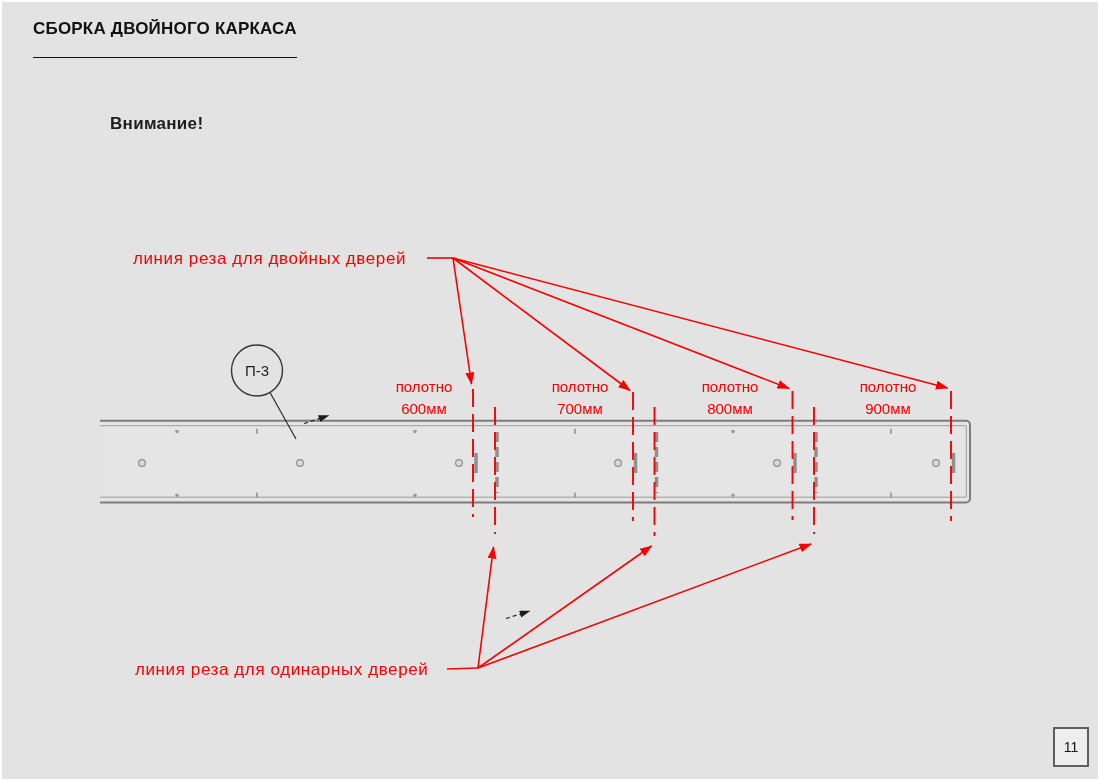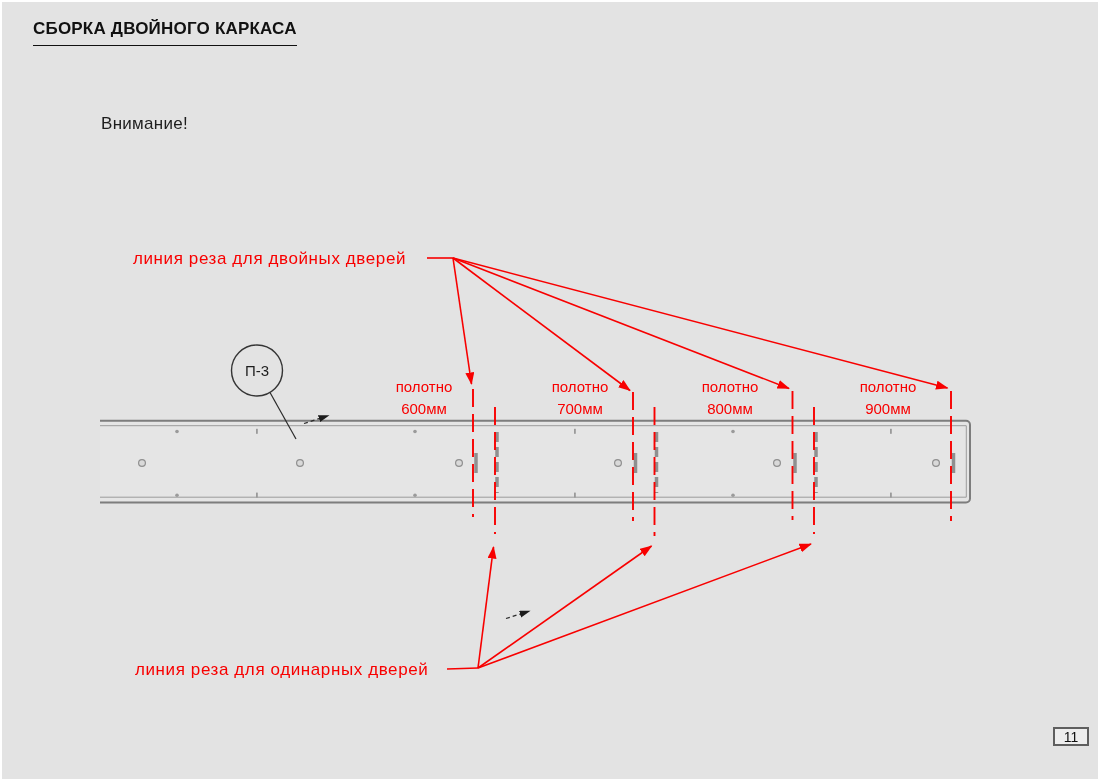--- a/index.html
+++ b/index.html
@@ -7,46 +7,46 @@
     width:1100px;height:781px;position:relative;overflow:hidden;
     background:#e3e3e3;
     font-family:"Liberation Sans", sans-serif;
     box-shadow:inset 0 0 0 2px #ffffff;
   }
   .page-title{
     position:absolute;left:33px;top:19px;
     font-size:17px;font-weight:bold;color:#111;
     letter-spacing:.2px;
     border-bottom:1.6px solid #111;
-    padding-bottom:6px;
+    padding-bottom:18px;
     display:inline-block;
   }
   .notice{
     position:absolute;left:99px;top:111px;
     font-size:17px;color:#1d1d1d;line-height:26px;
     letter-spacing:.3px;
   }
-  .notice .l1{margin-left:2px;}
+  .notice .l1{margin-left:11px;font-weight:bold;}
   .diagram-svg{position:absolute;left:0;top:0;}
   .diagram-svg text{font-family:"Liberation Sans", sans-serif;}
   .red-stroke{stroke:var(--red);stroke-width:1.6;fill:none;}
   .red-dash{stroke:var(--red);stroke-width:1.9;stroke-dasharray:18 7;fill:none;}
   .red-text{fill:var(--red);font-size:15px;text-anchor:middle;}
   .red-label{fill:var(--red);font-size:17px;letter-spacing:.6px;}
   .edge-outer{stroke:var(--profile_edge);stroke-width:2;fill:none;}
   .edge-inner{stroke:var(--profile_inner);stroke-width:1;fill:none;}
   .mark{stroke:var(--mark);stroke-width:3.5;fill:none;}
   .mark-dash{stroke-dasharray:10 5;}
   .hole{stroke:#8f8f8f;stroke-width:1.2;fill:#d9d9d9;}
   .dot{fill:#9a9a9a;}
   .blk{stroke:#2a2a2a;fill:none;}
   .blk-dash{stroke-dasharray:4 3;stroke-width:1.3;}
   .balloon-text{fill:#1d1d1d;font-size:15px;text-anchor:middle;}
   .pagebox{
-    position:absolute;left:1053px;top:727px;width:36px;height:19px;
+    position:absolute;left:1053px;top:727px;width:36px;height:40px;
     box-sizing:border-box;border:2px solid #5f5f5f;background:#eeeeee;
     display:flex;align-items:center;justify-content:center;
     font-size:14px;color:#111;
   }
 </style>
 </head>
 <body>
 
 <div class="page-title">СБОРКА ДВОЙНОГО КАРКАСА</div>
 

